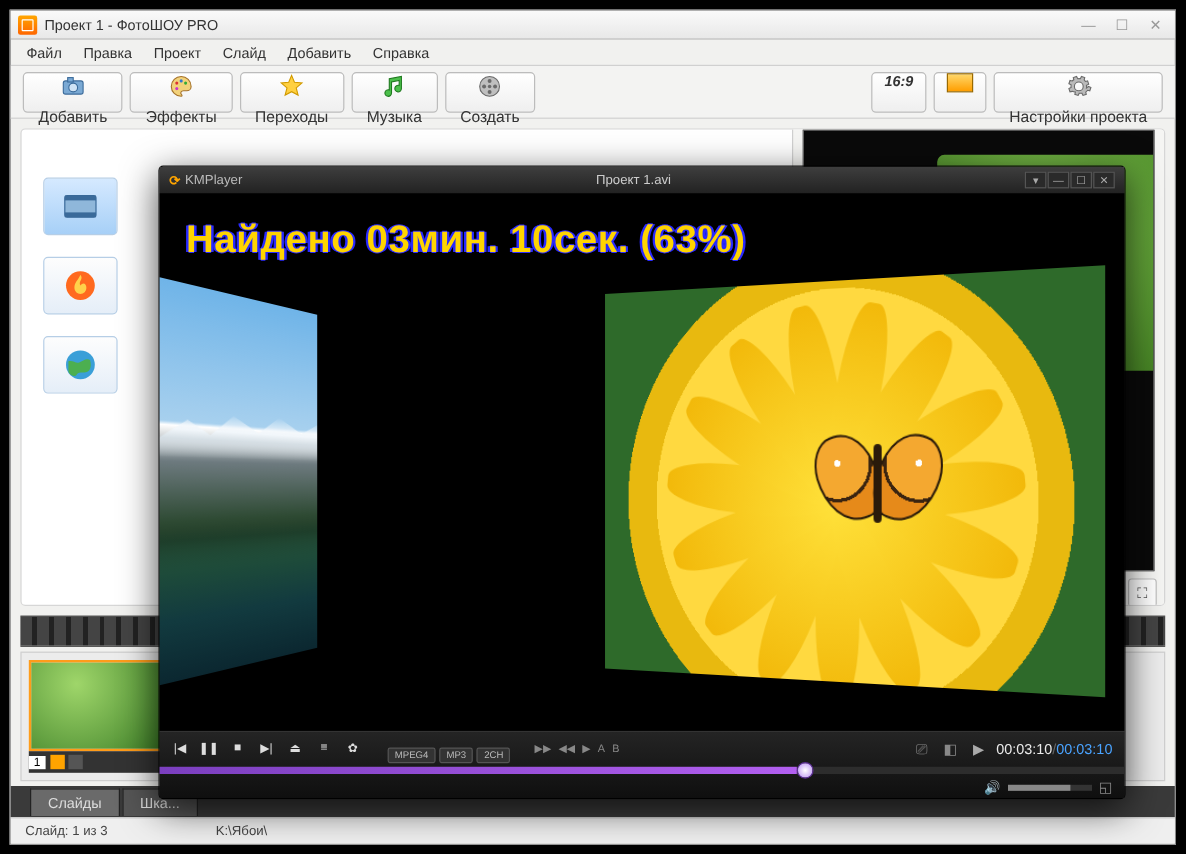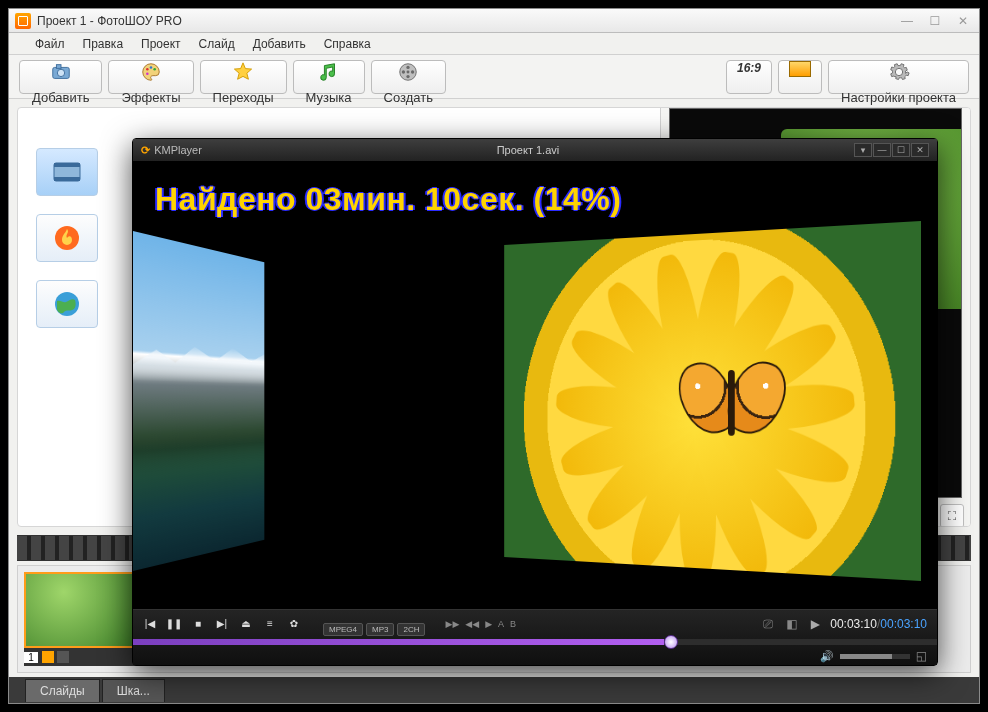--- a/index.html
+++ b/index.html
@@ -6,21 +6,21 @@
 body { width:988px; height:712px; background:#000; overflow:hidden; position:relative; }
 
 
 .win { position:absolute; inset:8px 8px 8px 8px; background:#f1f1ef; border:1px solid #8a8a8a; display:flex; flex-direction:column; }
 .tb { height:24px; background:linear-gradient(#fafafa,#e8e8e8); border-bottom:1px solid #bcbcbc; display:flex; align-items:center; padding:0 6px; font-size:12px; color:#333; }
 .tb-ico { width:16px; height:16px; background:linear-gradient(#ffa500,#ff6600); border-radius:2px; margin-right:6px; position:relative; }
 .tb-ico:after{content:"";position:absolute;inset:3px;border:1px solid #fff;border-radius:1px;}
 .tb-ctl { margin-left:auto; display:flex; gap:8px; color:#999; font-size:12px; }
 .tb-ctl span { width:20px; text-align:center; cursor:default; }
 
-.menu { height:22px; display:flex; align-items:center; padding:0 26px; gap:18px; font-size:12px; color:#333; border-bottom:1px solid #d0d0d0;}
+.menu { height:22px; display:flex; align-items:center; padding:0 13px; gap:18px; font-size:12px; color:#333; border-bottom:1px solid #d0d0d0;}
 
 .toolbar { height:44px; background:#f3f3f2; border-bottom:1px solid #d0d0d0; display:flex; align-items:center; padding:4px 10px; gap:6px;}
 .tbtn { height:34px; padding:0 12px; background:linear-gradient(#ffffff,#efefef); border:1px solid #bcbcbc; border-radius:4px; display:flex; align-items:center; gap:7px; font-size:13px; color:#333;flex-direction:column;}
 .ti { width:22px; height:22px; display:flex; align-items:center; justify-content:center; }
 .spacer{flex:1;}
 .small {padding:0 10px; font-weight:bold; font-size:12px;font-style:italic;}
 .small .pic{width:22px;height:16px;background:linear-gradient(#ffd76a,#ff9e00);border:1px solid #9a6a00;}
 
 .content { flex:1; background:#fff; margin:8px; border:1px solid #d6d6d6; border-radius:4px; position:relative; overflow:hidden;}
 .catbtns{position:absolute;left:18px;top:40px;display:flex;flex-direction:column;gap:18px;}
@@ -230,36 +230,40 @@
         <span style="width:12px;height:12px;background:#555;"></span>
       </div>
     </div>
   </div>
 
   <div class="tabs">
     <div class="tab act">Слайды</div>
     <div class="tab">Шка...</div>
   </div>
 
+  <div class="status">
+    <span>Слайд: 1 из 3</span>
+    <span>K:\Ябои\</span>
+  </div>
 </div>
 
 <div class="kmp">
   <div class="kmp-tb">
     <span class="kmp-logo">⟳</span>
     <span>KMPlayer</span>
     <span class="kmp-title">Проект 1.avi</span>
     <div class="kmp-wc">
       <span>▾</span>
       <span>—</span>
       <span>☐</span>
       <span>✕</span>
     </div>
   </div>
   <div class="kmp-vid">
-    <div class="overlay-txt">Найдено 03мин. 10сек. (14%)</div>
+    <div class="overlay-txt">Найдено 03мин. 10сек. (63%)</div>
     <div class="pane-l">
         <div class="mtn"></div>
       </div>
     <div class="pane-r">
       <div class="sun"></div>
       <div class="petals">
         <div class="pet" style="transform:translate(-50%,0) rotate(0deg)"></div>
         <div class="pet" style="transform:translate(-50%,0) rotate(24deg)"></div>
         <div class="pet" style="transform:translate(-50%,0) rotate(48deg)"></div>
         <div class="pet" style="transform:translate(-50%,0) rotate(72deg)"></div>

